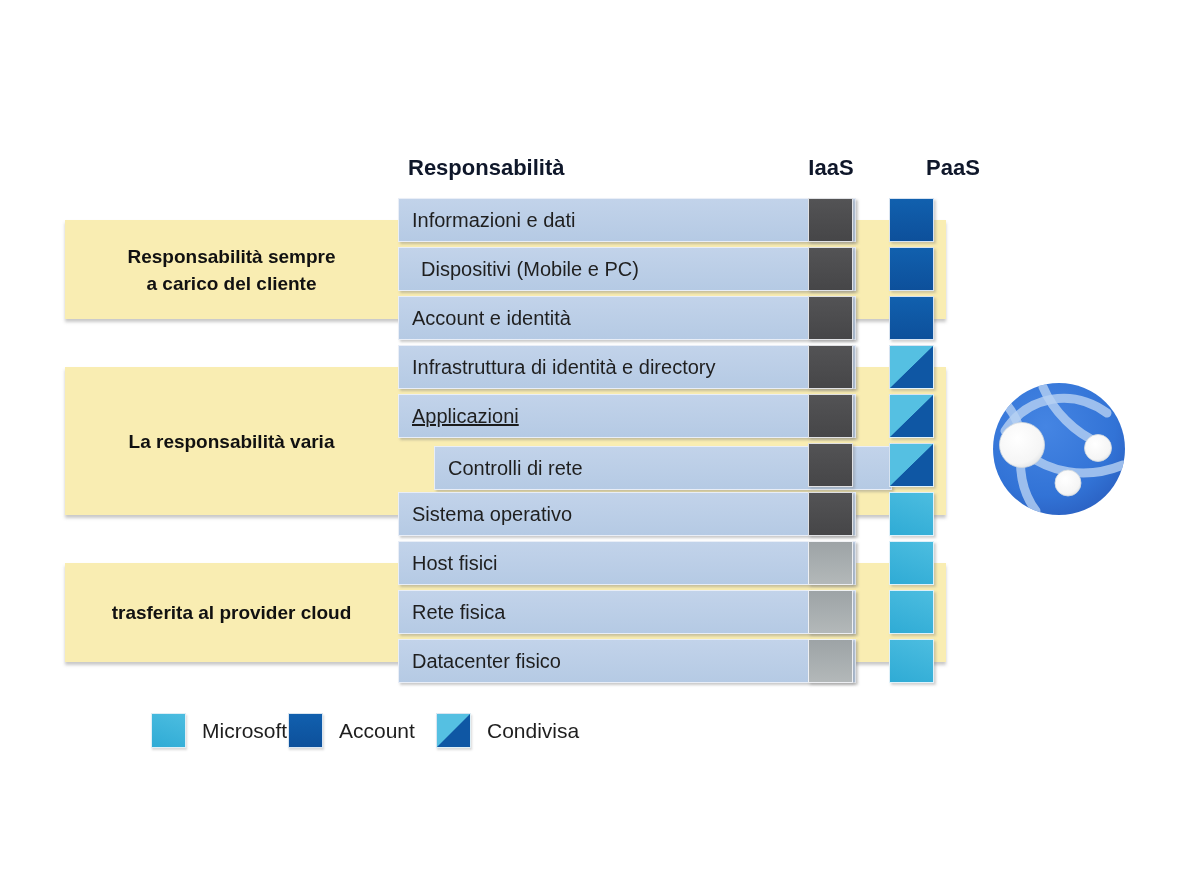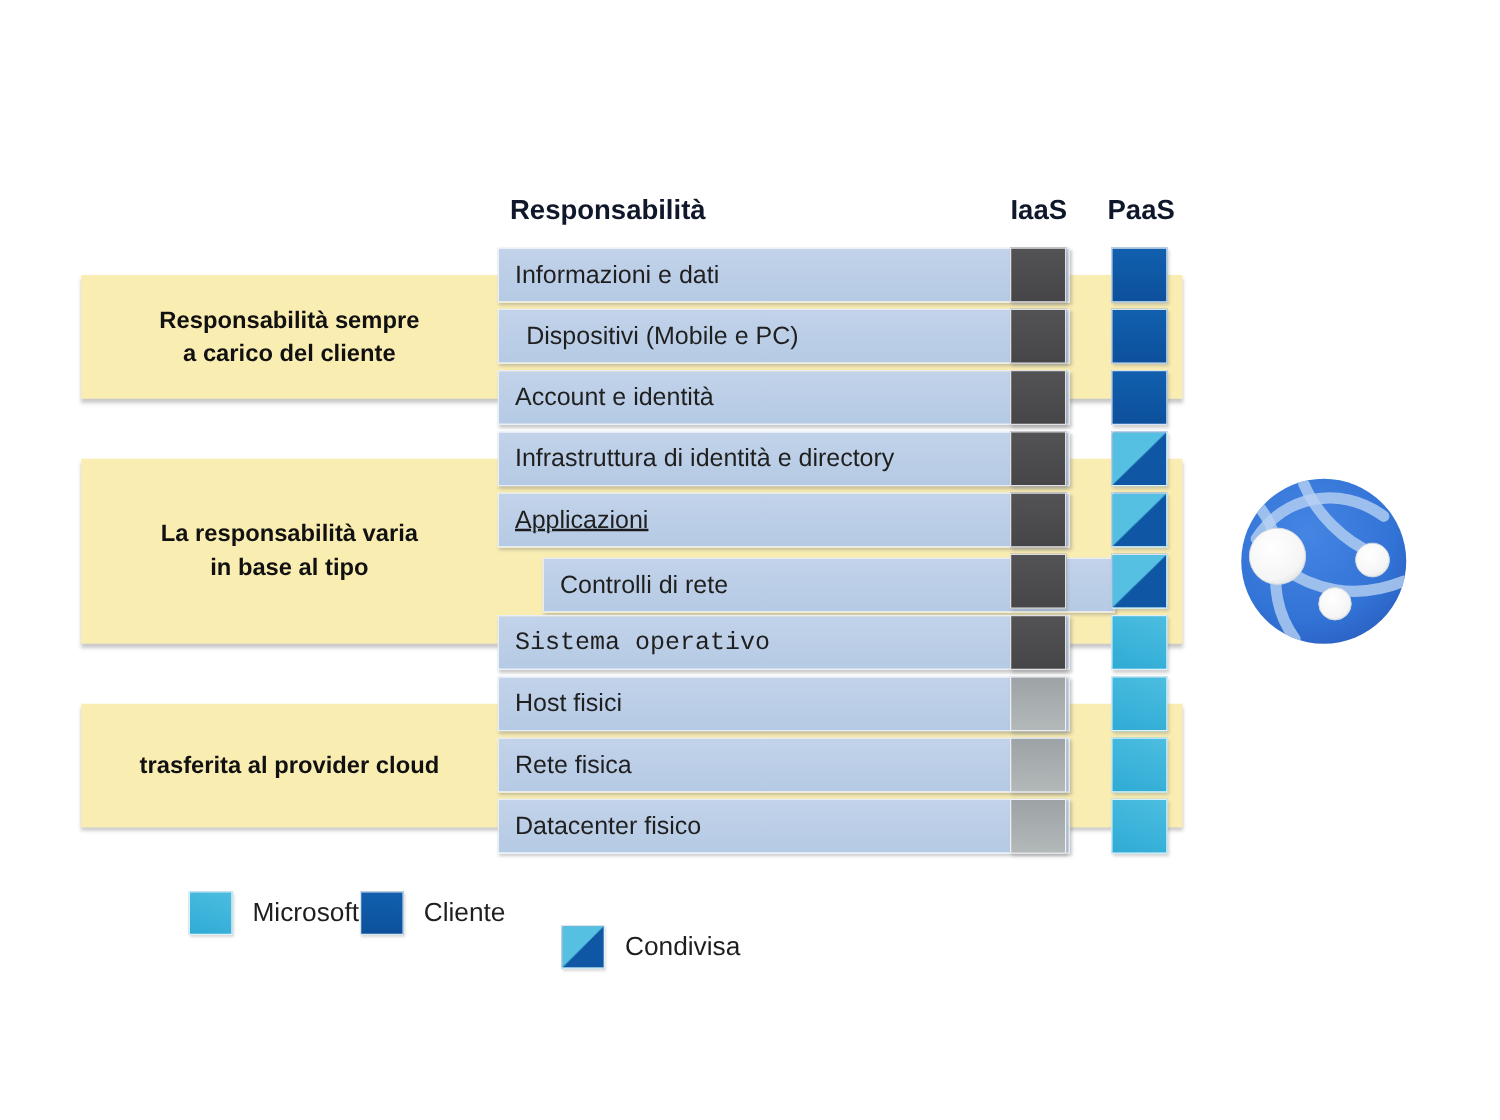--- a/index.html
+++ b/index.html
@@ -47,33 +47,32 @@
   
   .globe{position:absolute;left:991px;top:381px;width:136px;height:136px;z-index:1;}
 </style>
 </head>
 <body>
 
 <div class="canvas">
 
   <div class="col-header" style="left:408px;top:155px;">Responsabilità</div>
   <div class="col-header center" style="left:805px;top:155px;width:52px;">IaaS</div>
-  <div class="col-header center" style="left:886px;top:155px;width:52px;">PaaS</div>
+  <div class="col-header center" style="left:926px;top:155px;width:52px;">PaaS</div>
 
   <div id="bands">
       <div class="band" style="top: 220px; height: 99px;">
         <div class="band-label">
           <div>Responsabilità sempre</div>
           <div>a carico del cliente</div>
         </div>
       </div>
       <div class="band" style="top: 367px; height: 148px;">
         <div class="band-label">
           <div>La responsabilità varia</div>
-          <div>in base al tipo</div>
         </div>
       </div>
       <div class="band" style="top: 563px; height: 99px;">
         <div class="band-label">
           <div>trasferita al provider cloud</div>
         </div>
       </div>
     </div>
 
   <div id="rows">
@@ -100,21 +99,21 @@
       <div class="row" style="top: 394px; text-decoration: underline;">
         <span class="row-label">Applicazioni</span>
       </div>
       <div class="sq sw-dark-gray" style="left: 808px; top: 394px; width: 45px;"></div>
       <div class="sq sw-shared" style="left: 889px; top: 394px; width: 45px;"></div>
       <div class="row" style="top: 446px; margin-left: 36px;">
         <span class="row-label">Controlli di rete</span>
       </div>
       <div class="sq sw-dark-gray" style="left: 808px; top: 443px; width: 45px;"></div>
       <div class="sq sw-shared" style="left: 889px; top: 443px; width: 45px;"></div>
-      <div class="row" style="top: 492px; font-family: Liberation Mono, monospace;">
+      <div class="row" style="top: 492px;">
         <span class="row-label">Sistema operativo</span>
       </div>
       <div class="sq sw-dark-gray" style="left: 808px; top: 492px; width: 45px;"></div>
       <div class="sq sw-microsoft-cyan" style="left: 889px; top: 492px; width: 45px;"></div>
       <div class="row" style="top: 541px;">
         <span class="row-label">Host fisici</span>
       </div>
       <div class="sq sw-light-gray" style="left: 808px; top: 541px; width: 45px;"></div>
       <div class="sq sw-microsoft-cyan" style="left: 889px; top: 541px; width: 45px;"></div>
       <div class="row" style="top: 590px;">
@@ -129,23 +128,23 @@
       <div class="sq sw-microsoft-cyan" style="left: 889px; top: 639px; width: 45px;"></div>
     </div>
 
   <div id="legend">
       <div class="legend-item" style="left: 119px; padding-left: 32px;">
         <div class="legend-sq sw-microsoft-cyan"></div>
         <span class="legend-label">Microsoft</span>
       </div>
       <div class="legend-item" style="left: 288px;">
         <div class="legend-sq sw-customer-blue"></div>
-        <span class="legend-label">Cliente</span>
+        <span class="legend-label">Account</span>
       </div>
-      <div class="legend-item" style="left: 449px; margin-top: 27px;">
+      <div class="legend-item" style="left: 436px;">
         <div class="legend-sq sw-shared"></div>
         <span class="legend-label">Condivisa</span>
       </div>
     </div>
 
   <div class="globe">
     <svg width="136" height="136" viewBox="0 0 136 136" aria-hidden="true">
       <defs>
         <radialGradient id="sphere" cx="40%" cy="33%" r="75%">
           <stop offset="0%" stop-color="#4585e3"></stop>

